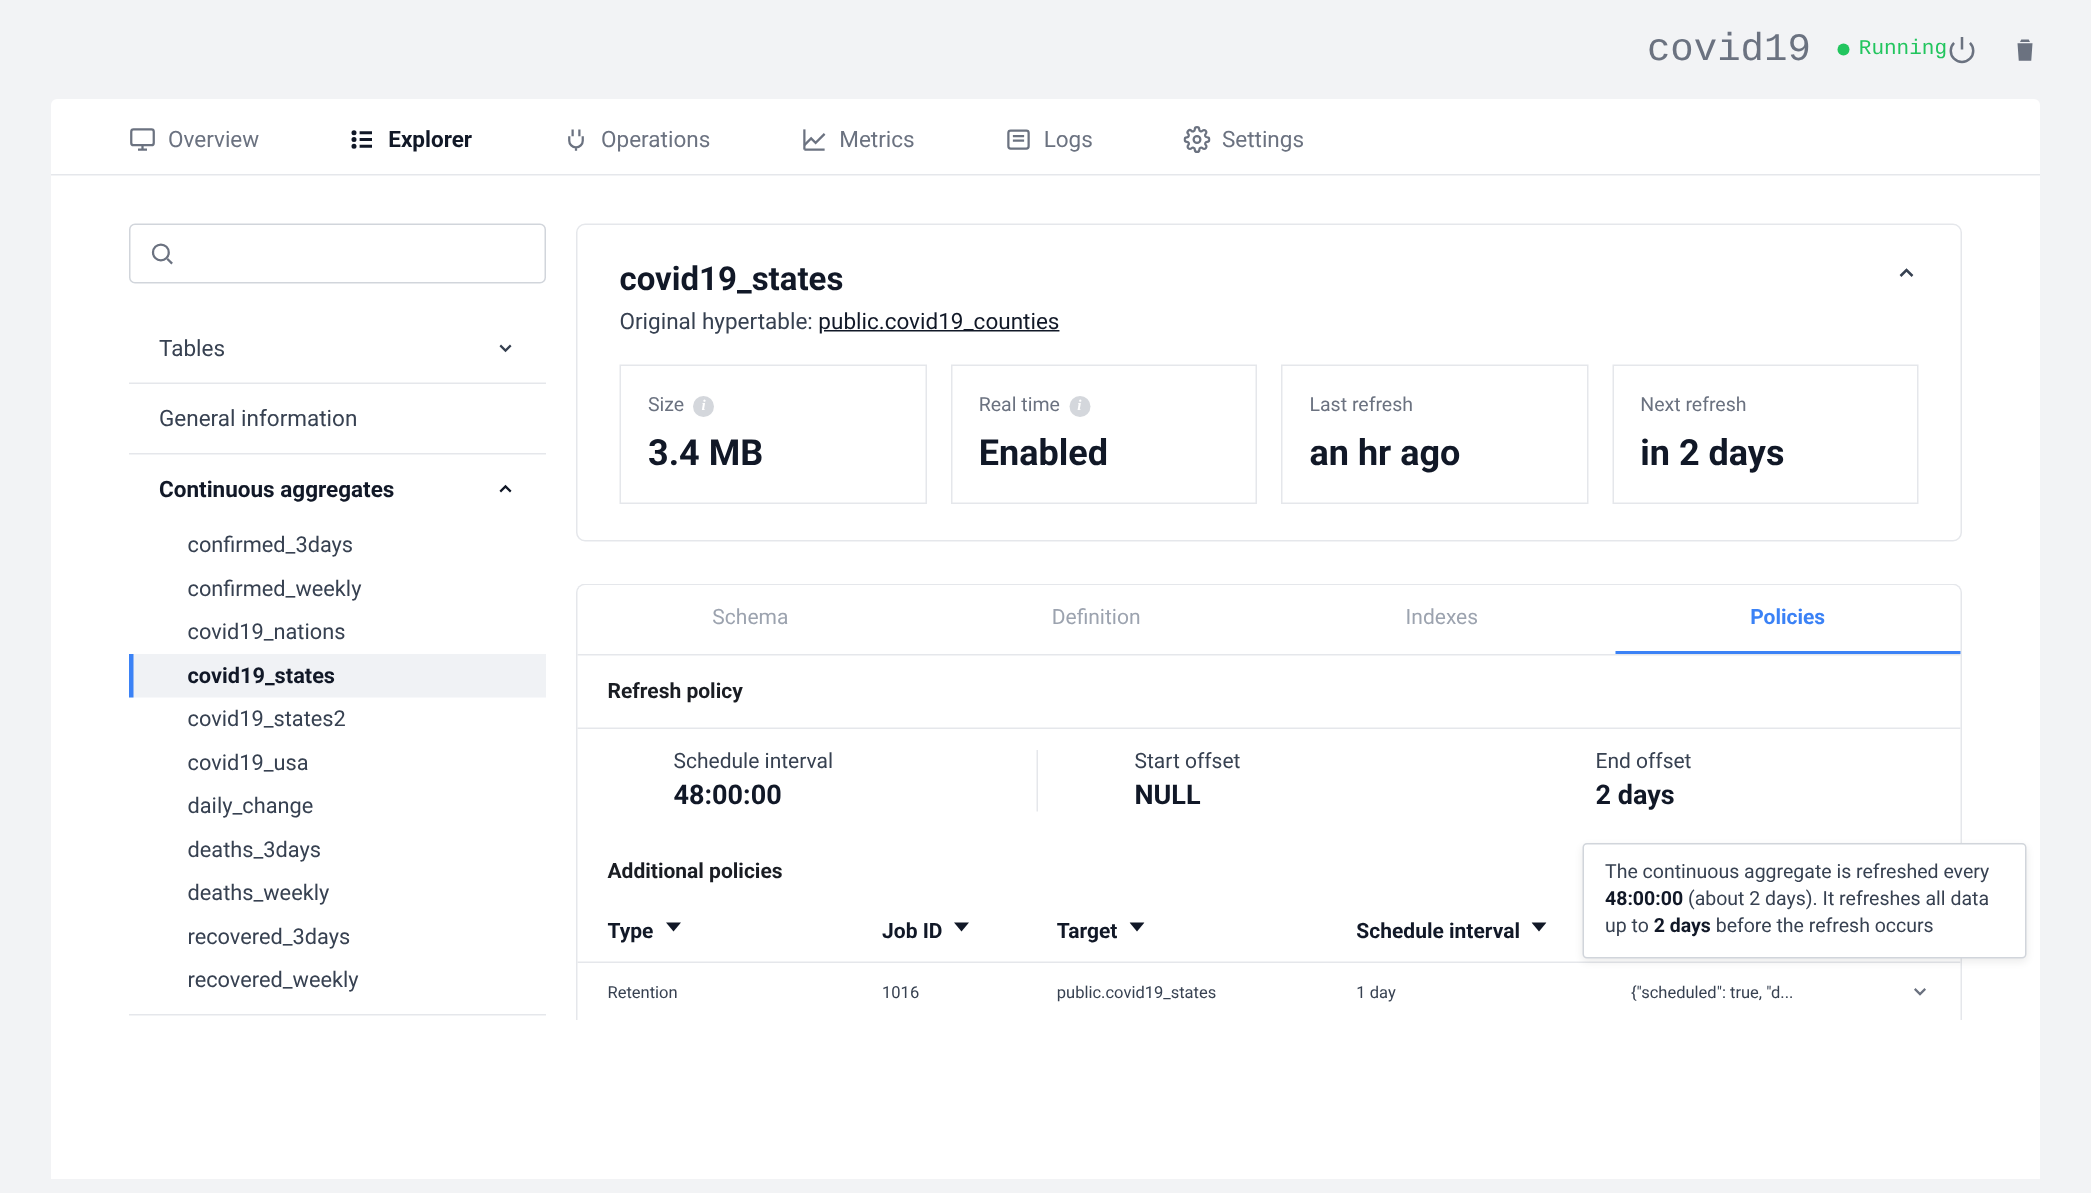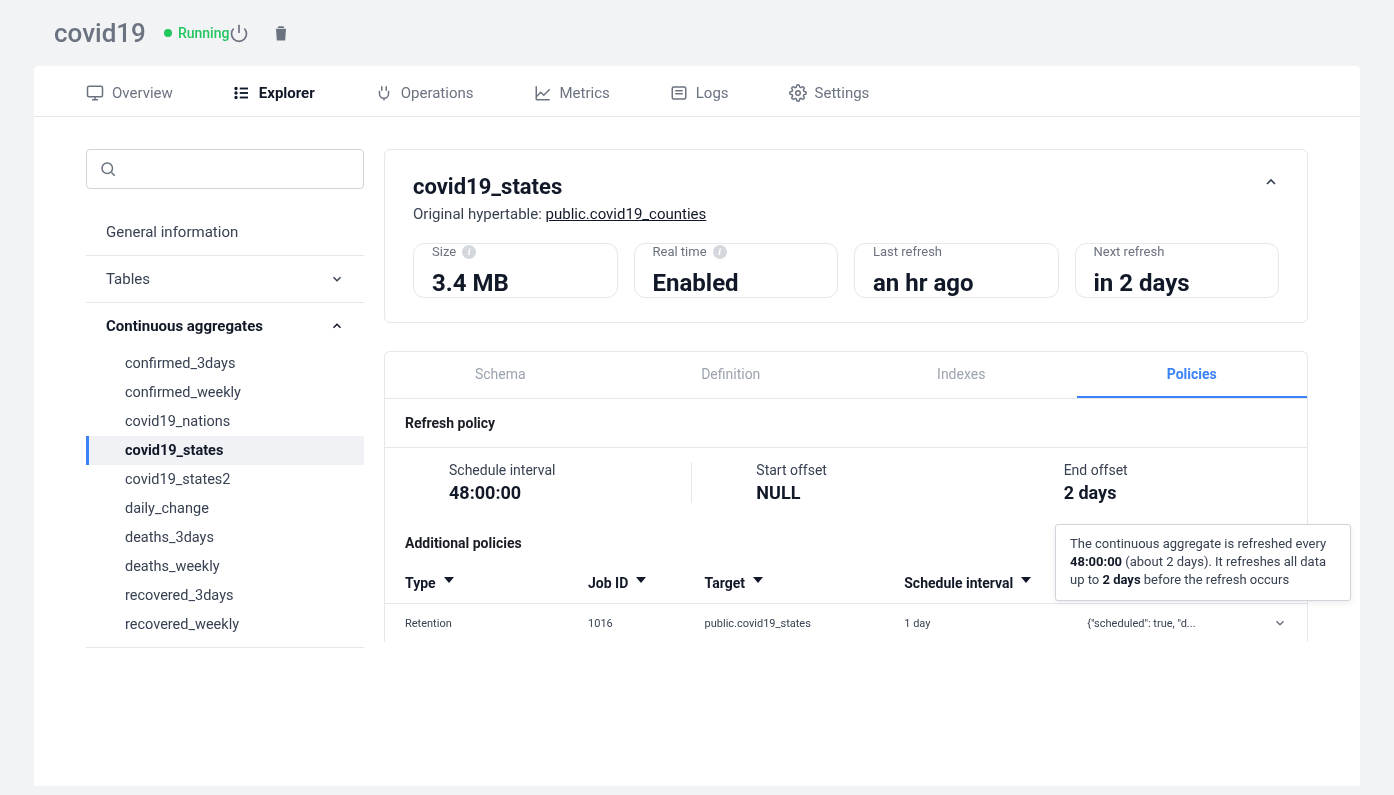--- a/index.html
+++ b/index.html
@@ -5,22 +5,23 @@
 * { box-sizing: border-box; margin: 0; padding: 0; }
 body {
   font-family: -apple-system, BlinkMacSystemFont, "Segoe UI", Roboto, sans-serif;
   background: #f2f3f5;
   color: #1a1d23;
   font-size: 14px;
 }
 .app-header {
   display: flex;
   align-items: center;
-  justify-content: flex-start;
-  padding: 18px 54px;
+  justify-content: flex-end;
+  padding: 18px 34px;
+  font-family: Liberation Mono, monospace;
 }
 .app-header-left { display: flex; align-items: center; gap: 18px; }
 .app-title { font-size: 26px; font-weight: 500; color: #6b7280; }
 .status-pill { display: inline-flex; align-items: center; gap: 6px; color: #22c55e; font-size: 14px; font-weight: 500; }
 .status-dot { width: 8px; height: 8px; border-radius: 50%; background: #22c55e; }
 .app-header-right { display: flex; gap: 22px; align-items: center; }
 .icon-btn { color: #6b7280; cursor: pointer; display: inline-flex; }
 .icon-btn svg { width: 20px; height: 20px; }
 
 .main-panel {
@@ -107,22 +108,22 @@
 .chev-btn svg { width: 16px; height: 16px; }
 
 .stat-grid {
   display: grid;
   grid-template-columns: repeat(4, 1fr);
   gap: 16px;
   margin-top: 20px;
 }
 .stat-card {
   border: 1px solid #e5e7eb;
-  border-radius: 11px;
-  padding: 0 18px;
+  border-radius: 0;
+  padding: 19px 18px;
 }
 .stat-label { font-size: 13px; color: #6b7280; display: flex; align-items: center; gap: 6px; margin-bottom: 10px; }
 .stat-label .info { width: 14px; height: 14px; background: #d4d7dc; border-radius: 50%; display: inline-flex; align-items: center; justify-content: center; font-size: 10px; font-weight: 700; color: #fff; font-style: italic; font-family: serif;}
 .stat-value { font-size: 24px; font-weight: 700; color: #111827; }
 
 .sub-panel {
   border: 1px solid #e5e7eb;
   border-radius: 6px 6px 0 0;
   border-bottom: none;
   position: relative;
@@ -265,44 +266,45 @@
     <div class="left-col">
       <div class="search-wrap">
         <svg viewBox="0 0 24 24" fill="none" stroke="currentColor" stroke-width="2">
             <circle cx="11" cy="11" r="7"></circle>
             <line x1="21" y1="21" x2="16.65" y2="16.65"></line>
           </svg>
         <input type="text" style="">
       </div>
       <div class="nav-section">
         <div class="nav-section-header">
-          <span>General information</span>
-        </div>
-      </div>
-      <div class="nav-section">
-        <div class="nav-section-header">
           <span>Tables</span>
           <svg viewBox="0 0 24 24" fill="none" stroke="currentColor" stroke-width="2.5">
               <polyline points="6 9 12 15 18 9"></polyline>
             </svg>
+        </div>
+      </div>
+      <div class="nav-section">
+        <div class="nav-section-header">
+          <span>General information</span>
         </div>
       </div>
       <div class="nav-section">
         <div class="nav-section-header bold">
           <span>Continuous aggregates</span>
           <svg viewBox="0 0 24 24" fill="none" stroke="currentColor" stroke-width="2.5">
               <polyline points="6 15 12 9 18 15"></polyline>
             </svg>
         </div>
         <div class="nav-items">
           <div class="nav-item">confirmed_3days</div>
           <div class="nav-item">confirmed_weekly</div>
           <div class="nav-item">covid19_nations</div>
           <div class="nav-item selected">covid19_states</div>
           <div class="nav-item">covid19_states2</div>
+          <div class="nav-item">covid19_usa</div>
           <div class="nav-item">daily_change</div>
           <div class="nav-item">deaths_3days</div>
           <div class="nav-item">deaths_weekly</div>
           <div class="nav-item">recovered_3days</div>
           <div class="nav-item">recovered_weekly</div>
         </div>
       </div>
     </div>
 
     <div class="right-col">

